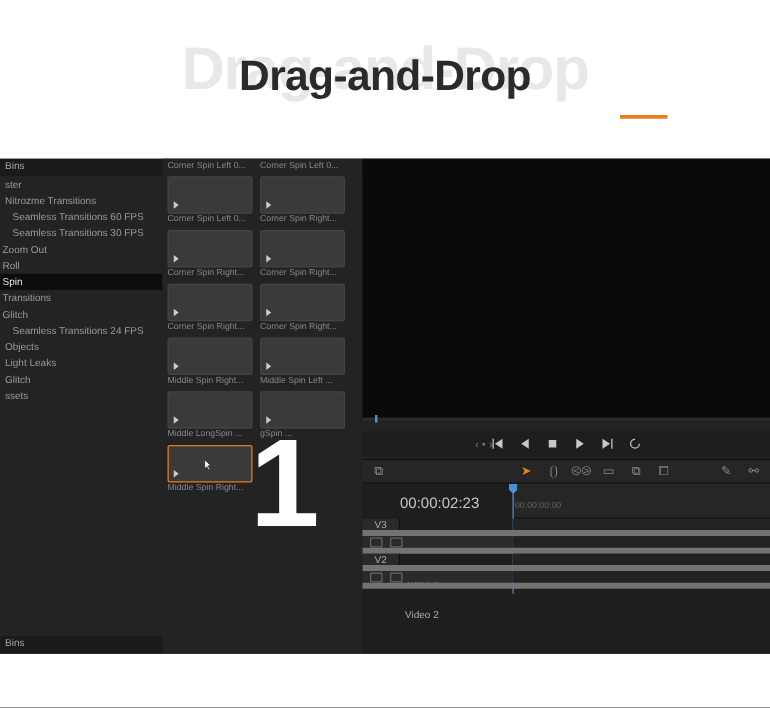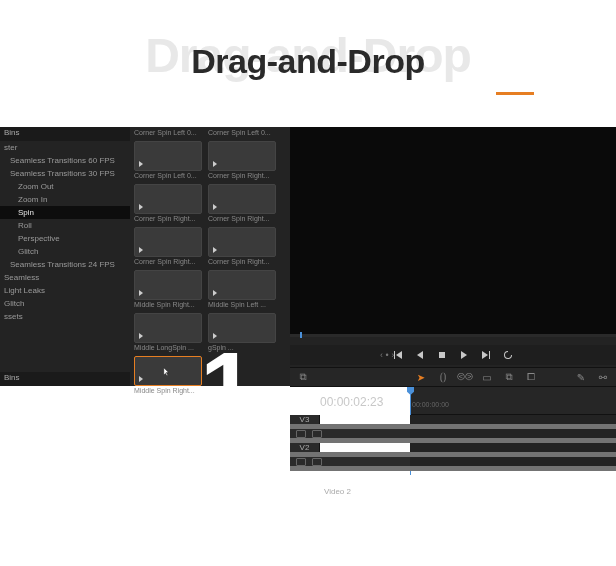--- a/index.html
+++ b/index.html
@@ -2,29 +2,29 @@
 <html><head>
 <meta charset="utf-8">
 <style>
   * { margin: 0; padding: 0; box-sizing: border-box; }
   body { width: 616px; height: 566px; background: #fff; font-family: Arial, sans-serif; overflow: hidden; position: relative; }
   
   .hero-title-bg { position: absolute; top: 28px; left: 0; right: 0; text-align: center; font-size: 48px; font-weight: 700; color: #e8e8e8; letter-spacing: -1px; }
   .hero-title { position: absolute; top: 42px; left: 0; right: 0; text-align: center; font-size: 34px; font-weight: 700; color: #2a2a2a; letter-spacing: -0.5px; }
   .hero-underline { position: absolute; top: 92px; left: 496px; width: 38px; height: 3px; background: #e67e22; }
   
-  .editor { position: absolute; top: 127px; left: 0; width: 616px; height: 259px; background: #232323; color: #a8a8a8; font-size: 9px; }
+  .editor { position: absolute; top: 127px; left: 0; width: 616px; height: 396px; background: #232323; color: #a8a8a8; font-size: 9px; }
   
   .bins-header { position: absolute; top: 0; left: 0; right: 0; height: 14px; background: #1a1a1a; padding: 1px 4px; font-size: 8px; }
   .bins-footer { position: absolute; bottom: 0; left: 0; width: 130px; height: 14px; background: #1a1a1a; padding: 1px 4px; font-size: 8px; }
   
   .sidebar { position: absolute; top: 14px; left: 0; width: 130px; bottom: 14px; background: #232323; }
   .sidebar-item { padding: 2px 4px; font-size: 8px; color: #9a9a9a; white-space: nowrap; overflow: hidden; cursor: pointer; }
   .sidebar-item.indent1 { padding-left: 10px; }
-  .sidebar-item.indent2 { padding-left: 18px; }
+  .sidebar-item.indent2 { padding-left: 2px; }
   .sidebar-item.selected { background: #0d0d0d; color: #e8e8e8; }
   
   .thumbs { position: absolute; top: 0; left: 130px; width: 160px; bottom: 0; background: #232323; }
   .thumb-grid { padding: 2px 4px; }
   .thumb-row { display: flex; gap: 6px; margin-bottom: 2px; }
   .thumb-cell { width: 68px; }
   .thumb-label-top { font-size: 7px; color: #888; height: 10px; overflow: hidden; white-space: nowrap; }
   .thumb-box { width: 68px; height: 30px; background: #3a3a3a; border: 1px solid #444; border-radius: 2px; position: relative; }
   .thumb-box.selected { border: 1px solid #e67e22; }
   .thumb-box .tri { position: absolute; left: 4px; bottom: 3px; width: 0; height: 0; border-left: 4px solid #ccc; border-top: 3px solid transparent; border-bottom: 3px solid transparent; }
@@ -69,30 +69,30 @@
 <div class="hero-title">Drag-and-Drop</div>
 <div class="hero-underline"></div>
 
 <div class="editor">
 
   <div class="bins-header">Bins</div>
   <div class="bins-footer">Bins</div>
 
   <div class="sidebar" id="sidebar">
       <div class="sidebar-item indent0">ster</div>
+      <div class="sidebar-item indent0">Nitrozme Transitions</div>
       <div class="sidebar-item indent1">Seamless Transitions 60 FPS</div>
       <div class="sidebar-item indent1">Seamless Transitions 30 FPS</div>
       <div class="sidebar-item indent2">Zoom Out</div>
-      <div class="sidebar-item indent2">Zoom In</div>
+      <div class="sidebar-item indent2">Roll</div>
       <div class="sidebar-item indent2 selected">Spin</div>
-      <div class="sidebar-item indent2">Roll</div>
-      <div class="sidebar-item indent2">Perspective</div>
+      <div class="sidebar-item indent2">Transitions</div>
       <div class="sidebar-item indent2">Glitch</div>
       <div class="sidebar-item indent1">Seamless Transitions 24 FPS</div>
-      <div class="sidebar-item indent0">Seamless</div>
+      <div class="sidebar-item indent0">Objects</div>
       <div class="sidebar-item indent0">Light Leaks</div>
       <div class="sidebar-item indent0">Glitch</div>
       <div class="sidebar-item indent0">ssets</div>
     </div>
 
   <div class="thumbs">
     <div class="thumb-grid" id="thumb-grid">
         <div class="thumb-row">
           <div class="thumb-cell">
             <div class="thumb-label-top">Corner Spin Left 0...</div>

